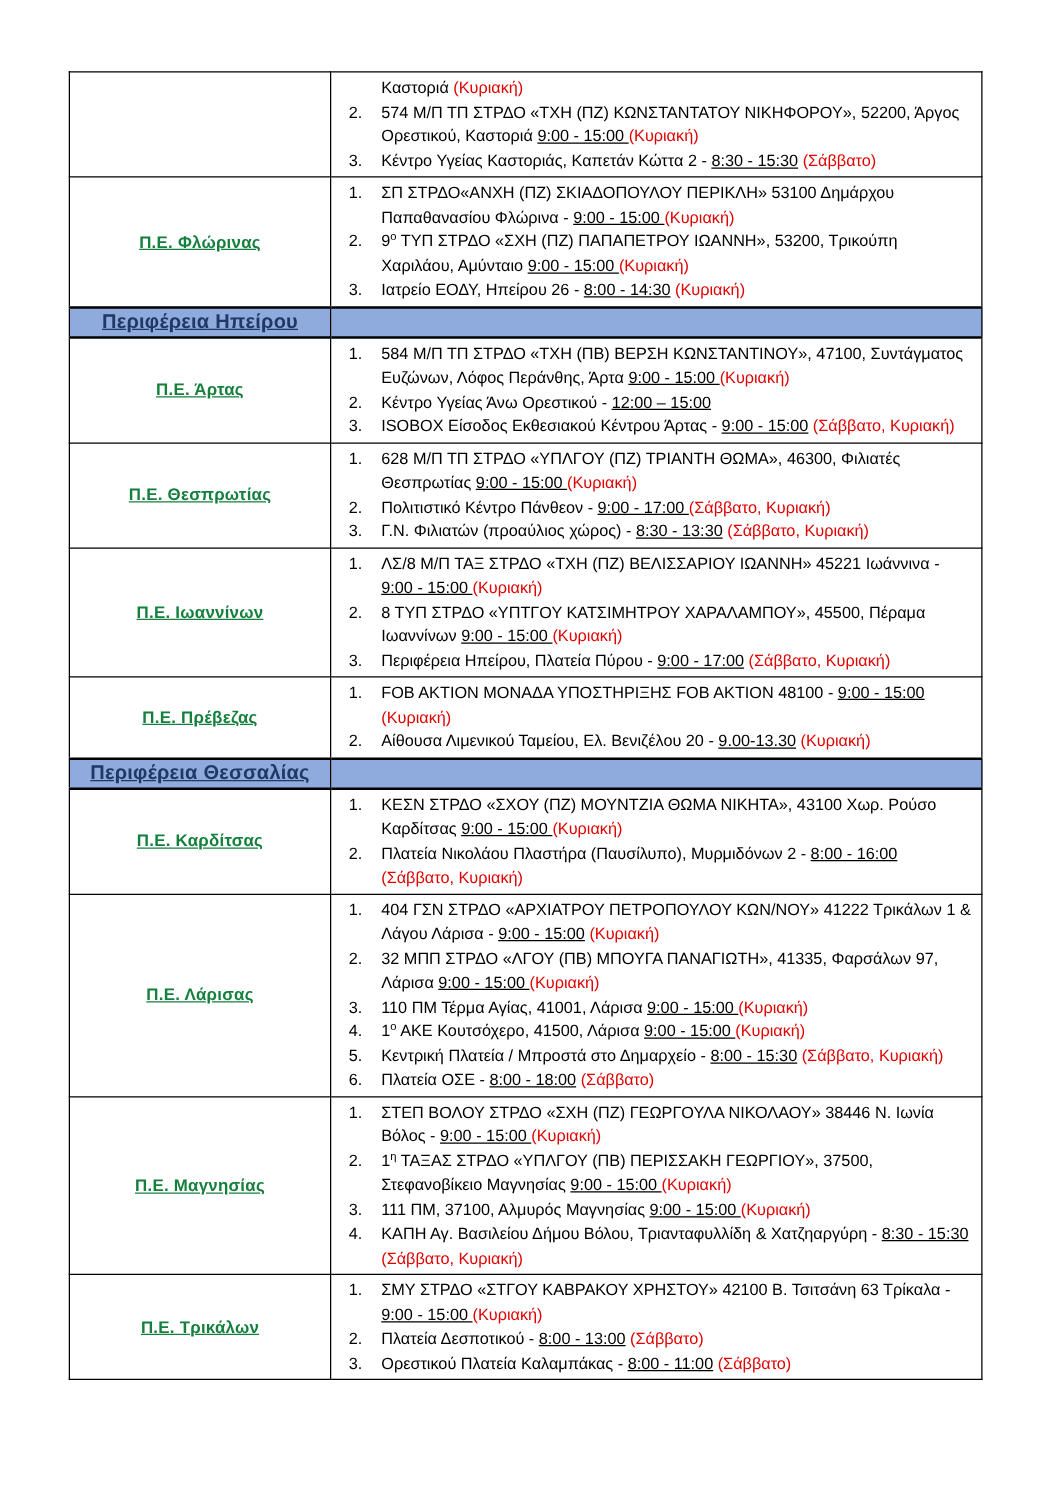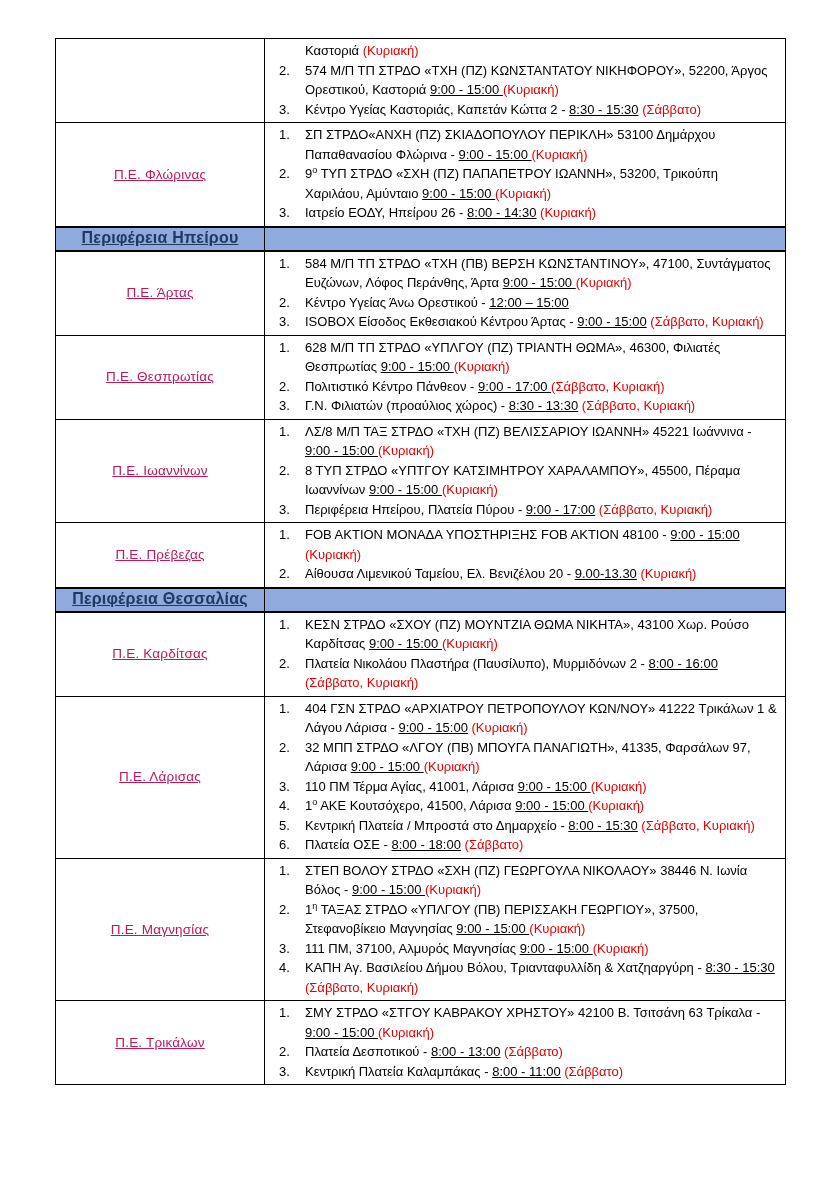--- a/index.html
+++ b/index.html
@@ -12,40 +12,40 @@
   .page {
     position: relative;
     width: 840px;
     height: 1188px;
     background: #ffffff;
     overflow: hidden;
   }
   table.loc-table {
     position: absolute;
     left: 55px;
-    top: 38px;
+    top: 57px;
     width: 731px;
     border-collapse: collapse;
     table-layout: fixed;
     font-size: 13px;
     line-height: 19.5px;
   }
   table.loc-table td {
     border: 1px solid #000000;
     vertical-align: middle;
     padding: 0;
   }
   td.region-cell {
     width: 208px;
     text-align: center;
   }
   td.items-cell { vertical-align: top; }
   .region-label {
-    color: #be185d;
-    font-weight: normal;
+    color: #15803d;
+    font-weight: bold;
     text-decoration: underline;
     font-size: 13.5px;
     letter-spacing: 0.2px;
   }
   tr.section-row td {
     background: #8FAADC;
     border-top: 2px solid #000000;
     border-bottom: 2px solid #000000;
     height: 22px;
   }
@@ -278,20 +278,20 @@
               <div class="item">
                 <span class="num">1.</span>
                 <span class="txt"><span>ΣΜΥ ΣΤΡΔΟ «ΣΤΓΟΥ ΚΑΒΡΑΚΟΥ ΧΡΗΣΤΟΥ» 42100 Β. Τσιτσάνη 63 Τρίκαλα - </span><span class="seg-u">9:00 - 15:00 </span><span class="seg-r">(Κυριακή)</span></span>
               </div>
               <div class="item">
                 <span class="num">2.</span>
                 <span class="txt"><span>Πλατεία Δεσποτικού - </span><span class="seg-u">8:00 - 13:00</span><span> </span><span class="seg-r">(Σάββατο)</span></span>
               </div>
               <div class="item">
                 <span class="num">3.</span>
-                <span class="txt"><span>Κεντρική Πλατεία Καλαμπάκας - </span><span class="seg-u">8:00 - 11:00</span><span> </span><span class="seg-r">(Σάββατο)</span></span>
+                <span class="txt"><span>Ορεστικού Πλατεία Καλαμπάκας - </span><span class="seg-u">8:00 - 11:00</span><span> </span><span class="seg-r">(Σάββατο)</span></span>
               </div>
             </div>
           </td>
         </tr>
       </tbody>
   </table>
 </div>
 
 </body></html>

